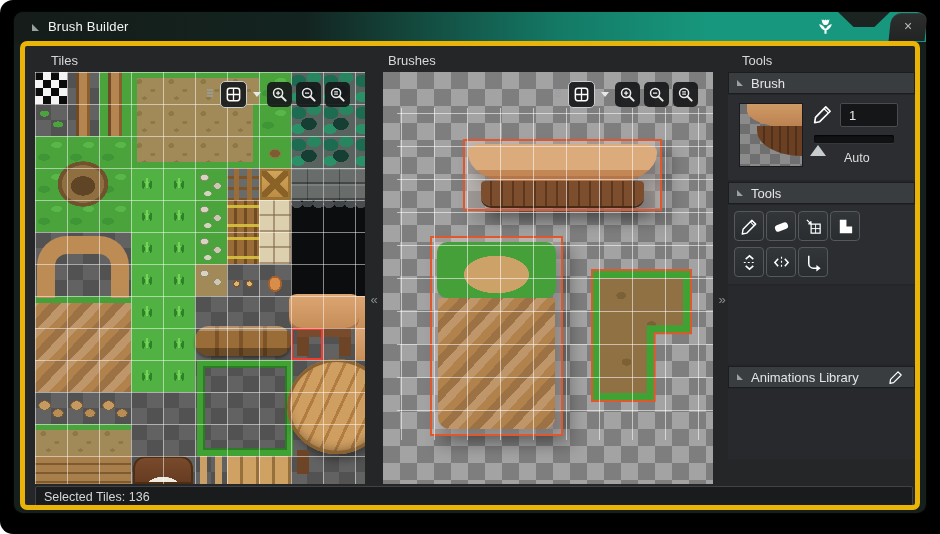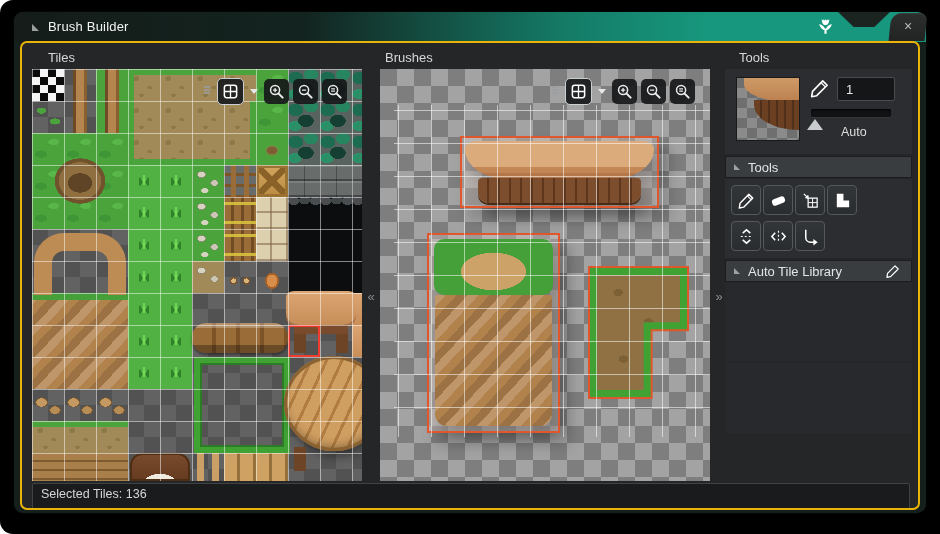--- a/index.html
+++ b/index.html
@@ -18,21 +18,21 @@
     background:linear-gradient(90deg,#151c19 0%,#132420 32%,#147a66 60%,#17977d 76%,#17977d 100%);}
   .title-tri{position:absolute;left:18px;top:12px;width:0;height:0;
     border-bottom:7px solid #9aa09e;border-right:7px solid transparent;}
   .title-text{position:absolute;left:34px;top:7px;font-size:13px;color:#f2f4f3;letter-spacing:.2px;}
   .tulip{position:absolute;left:802px;top:5px;width:19px;height:19px;}
   .notch{position:absolute;left:824px;top:0;width:52px;height:15px;background:#1b2420;
     clip-path:polygon(0 0,100% 0,70% 100%,30% 100%);}
   .close-tab{position:absolute;left:876px;top:1px;width:36px;height:28px;background:linear-gradient(#2c2f2e,#212423);
     border-radius:10px 8px 0 0;transform:skewX(-6deg);box-shadow:inset 0 1px 0 rgba(255,255,255,.07);}
   .close-x{position:absolute;left:0;right:0;top:5px;text-align:center;color:#b9bcbb;font-size:14px;transform:skewX(6deg);}
-  .client{position:absolute;left:6px;right:6px;top:29px;bottom:3px;border:2px solid #eab308;border-radius:7px;
+  .client{position:absolute;left:6px;right:6px;top:29px;bottom:3px;border:5px solid #eab308;border-radius:7px;
     background:#242628;overflow:hidden;}
   .panel-label{position:absolute;font-size:13px;color:#d6d9d8;}
   .tri{display:inline-block;width:0;height:0;border-bottom:6px solid #9ba1a0;border-right:6px solid transparent;margin-right:8px;}
   
   .tileset{position:absolute;left:10px;top:26px;width:330px;height:412px;background:#1d1f20;overflow:hidden;}
   .tile{position:absolute;width:32px;height:32px;}
   .t-ckbw{background:conic-gradient(#f4f4f4 25%,#0b0b0b 0 50%,#f4f4f4 0 75%,#0b0b0b 0) 0 0/16px 16px;}
   .t-trans{background:var(--ck);}
   .t-grass{background:radial-gradient(9px 5px at 68% 28%,#58b748 0 60%,transparent 61%),radial-gradient(10px 6px at 28% 66%,#3f9636 0 60%,transparent 61%),#4ba33c;}
   .t-tuft{background:radial-gradient(2.5px 7px at 38% 52%,#2e8128 0 60%,transparent 61%),radial-gradient(2.5px 9px at 50% 46%,#73d457 0 60%,transparent 61%),radial-gradient(2.5px 7px at 62% 52%,#2e8128 0 60%,transparent 61%),#51b243;}
@@ -409,20 +409,24 @@
           </span>
         </div>
       </div>
 
       <div class="split" style="left:688px">
         <span>»</span>
       </div>
 
       <div class="toolcol">
 
+        <div class="sect-h">
+          <span class="tri"></span>
+          <span>Brush</span>
+        </div>
         <div class="body-a">
           <div class="preview"></div>
           <svg class="pencil-size" width="22" height="22" viewBox="0 0 20 20">
               <path d="M12.5 3.5 l4 4 L7 17 l-4.6 .9 L3.2 13 Z" fill="none" stroke="#fff" stroke-width="1.5" stroke-linejoin="round"></path>
               <path d="M11 5.2 l3.8 3.8" stroke="#fff" stroke-width="1.1"></path>
             </svg>
           <input class="size-input" value="1" style="">
           <div class="slider-track"></div>
           <div class="slider-thumb"></div>
           <span class="size-label">Auto</span>
@@ -473,31 +477,31 @@
               </svg>
           </span>
           <span class="tbtn" style="left:70px;top:42px">
             <svg width="19" height="19" viewBox="0 0 20 20">
                 <path d="M5 3 v8 a5 5 0 0 0 5 5 h4" fill="none" stroke="#fff" stroke-width="1.6"></path>
                 <path d="M13 12.5 L17.5 16 L13 19.5 Z" fill="#fff"></path>
               </svg>
           </span>
         </div>
 
+        <div class="body-c"></div>
+
         <div class="sect-h">
           <span class="tri"></span>
-          <span>Auto Tile Library</span>
+          <span>Animations Library</span>
           <span class="edit">
             <svg width="16" height="16" viewBox="0 0 20 20">
                 <path d="M12.5 3.5 l4 4 L7 17 l-4.6 .9 L3.2 13 Z" fill="none" stroke="#fff" stroke-width="1.5" stroke-linejoin="round"></path>
               </svg>
           </span>
         </div>
-        <div class="body-c"></div>
-
         <div class="body-d"></div>
       </div>
 
       <div class="statusbar">
         <span>Selected Tiles: 136</span>
       </div>
       <div class="resize-dots"></div>
     </div>
   </div>
 </div>

